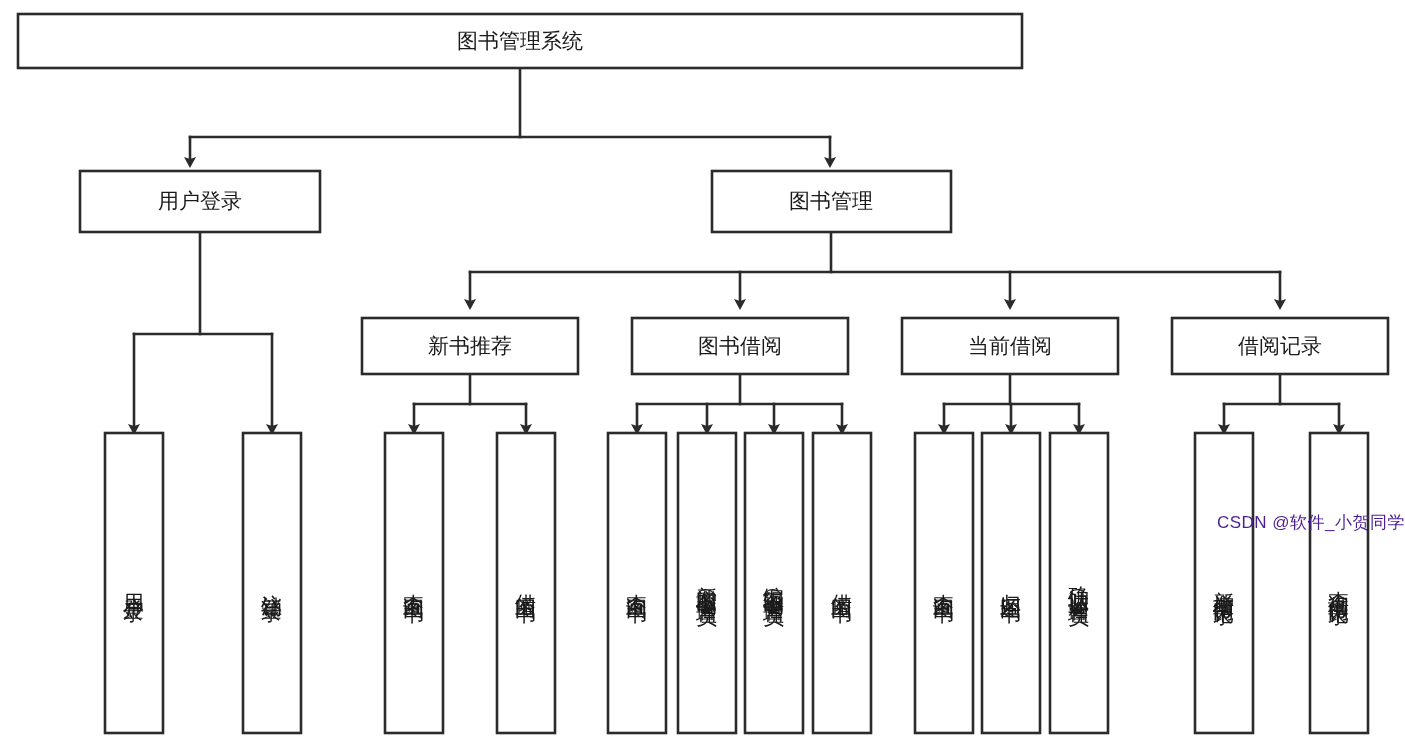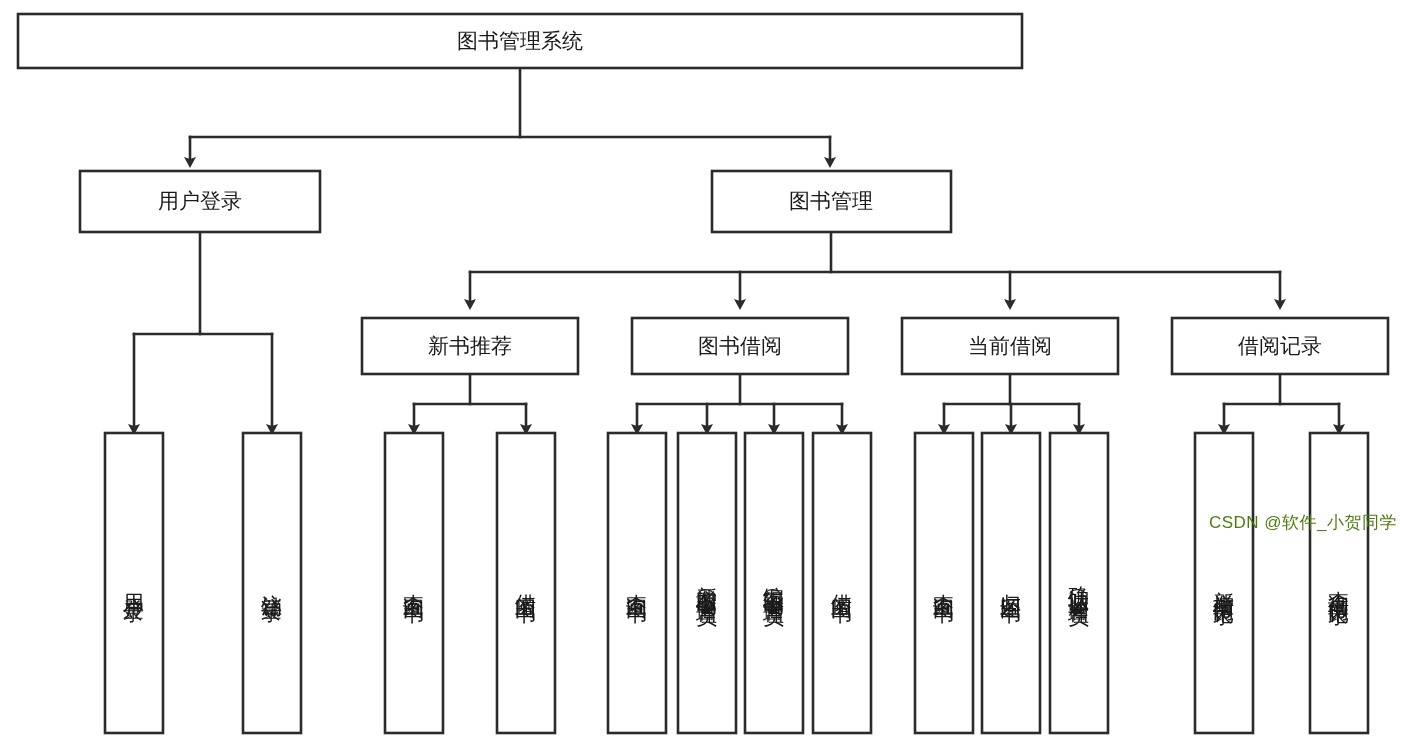--- a/index.html
+++ b/index.html
@@ -54,25 +54,25 @@
     font-size: 21px;
     fill: #1a1a1a;
     writing-mode: vertical-rl;
     text-orientation: upright;
     letter-spacing: 3px;
     text-anchor: middle;
     dominant-baseline: central;
   }
   .watermark-text {
     position: absolute;
-    right: 8px;
+    right: 0;
     bottom: 4px;
     font-family: "Liberation Sans", "DejaVu Sans", sans-serif;
     font-size: 17px;
-    color: #4d7c0f;
+    color: #4c1d95;
     white-space: nowrap;
     letter-spacing: 0.5px;
     user-select: none;
   }
 </style>
 </head>
 <body>
 
 <div id="diagram-root">
 

